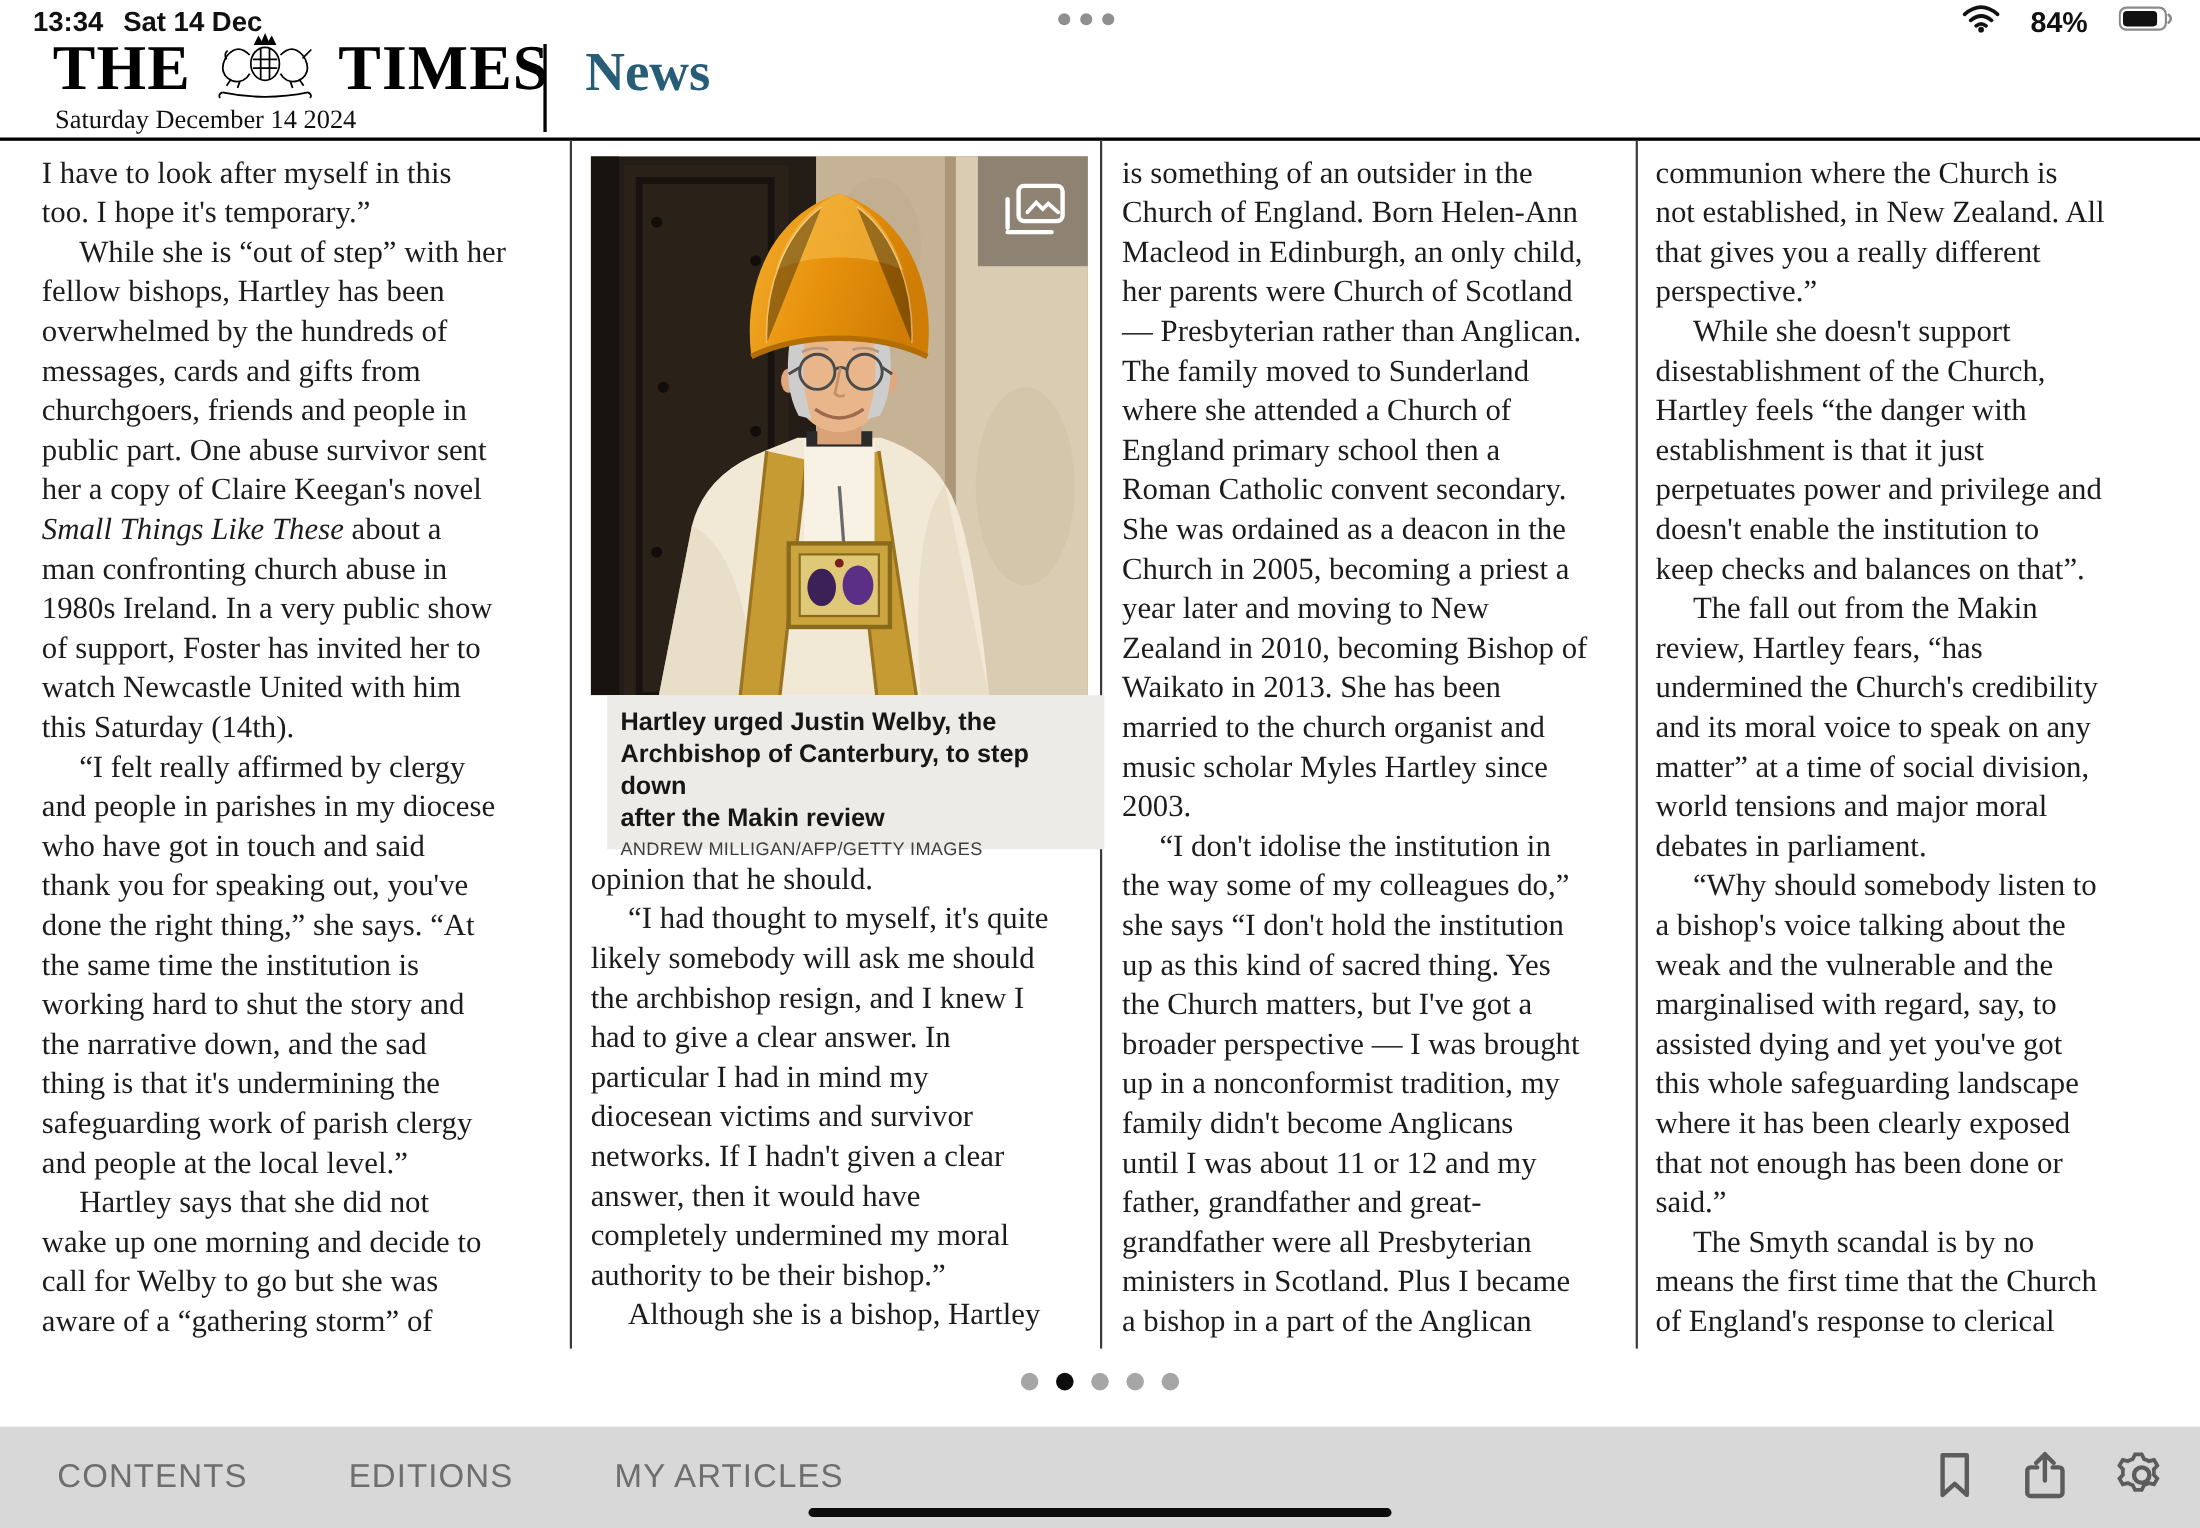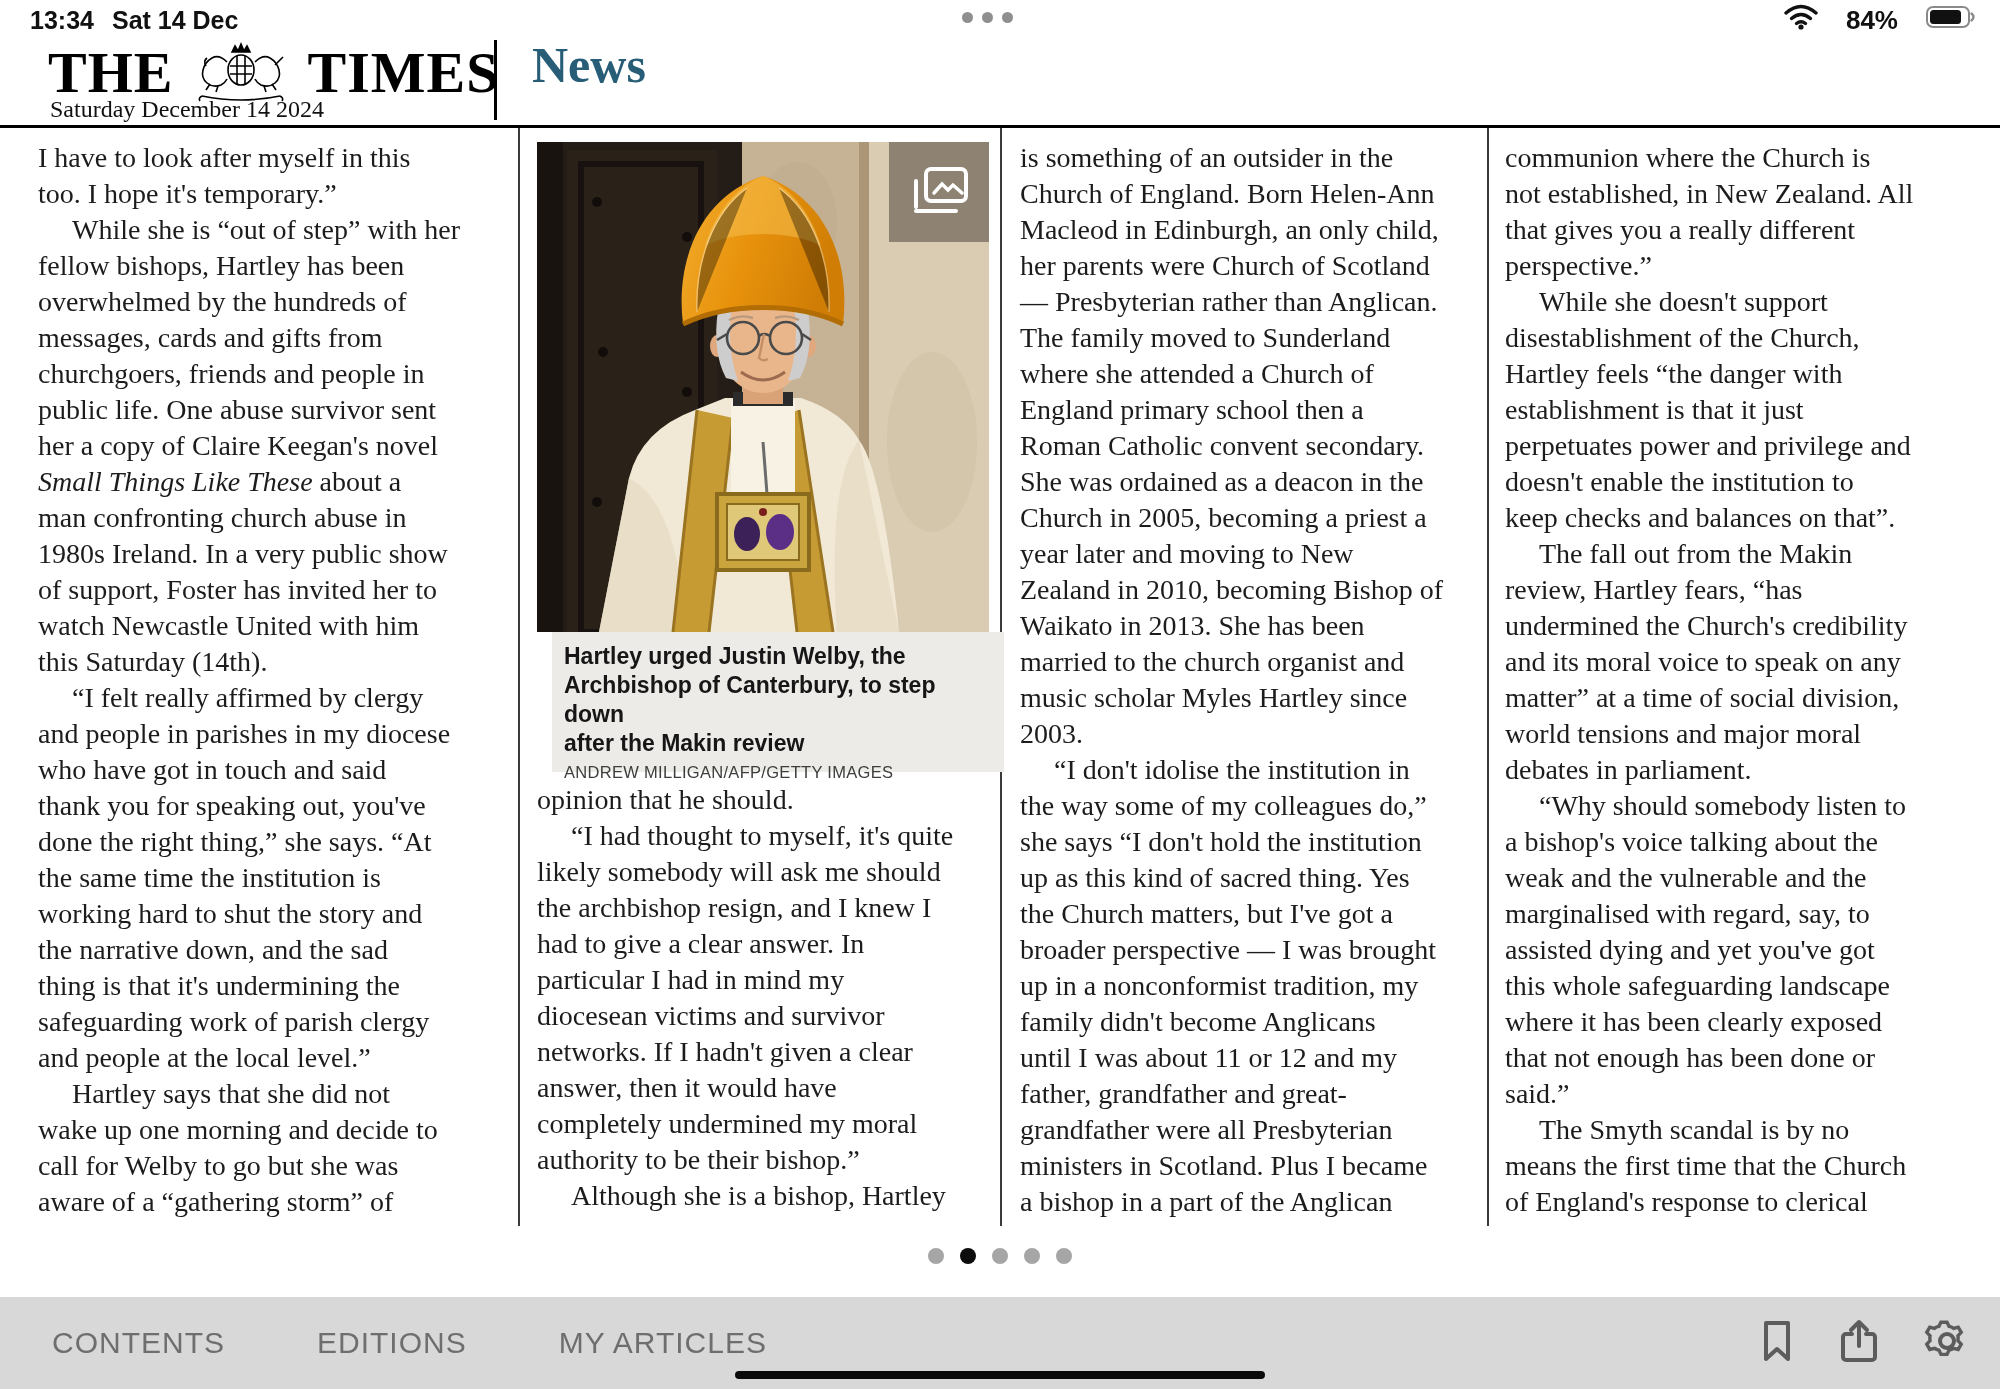--- a/index.html
+++ b/index.html
@@ -7,21 +7,21 @@
   body{width:2000px;height:1389px;background:#ffffff;font-family:"Liberation Serif",serif;color:#1f1f1f;position:relative;overflow:hidden;}
 
   
   .statusbar{position:absolute;left:0;top:0;width:2000px;height:40px;font-family:"Liberation Sans",sans-serif;}
   .sb-left{position:absolute;left:30px;top:6px;font-size:25px;font-weight:700;color:#111;display:flex;gap:18px;}
   .sb-dots{position:absolute;left:962px;top:12px;display:flex;gap:9px;}
   .sb-dots span{width:11px;height:11px;border-radius:50%;background:#8f8f8f;display:block;}
   .sb-right{position:absolute;right:24px;top:4px;display:flex;align-items:center;gap:28px;font-size:26px;font-weight:600;color:#111;}
 
   
-  .masthead{position:absolute;left:48px;top:28px;display:flex;align-items:center;gap:8px;margin-top:12px;}
+  .masthead{position:absolute;left:48px;top:28px;display:flex;align-items:center;gap:8px;}
   .masthead .mh-word{font-family:"Liberation Serif",serif;font-weight:700;font-size:58px;letter-spacing:1px;color:#000;line-height:1;}
   .mh-date{position:absolute;left:50px;top:96px;font-size:24px;color:#111;}
   .hdr-vrule{position:absolute;left:494px;top:40px;width:3px;height:80px;background:#000;}
   .section-title{position:absolute;left:532px;top:40px;font-family:"Liberation Serif",serif;font-weight:700;font-size:50px;color:#275d77;line-height:1;}
   .hdr-rule{position:absolute;left:0;top:125px;width:2000px;height:3px;background:#000;}
 
   
   .col{position:absolute;top:140px;font-size:28px;line-height:36px;color:#1c1c1c;}
   .col p{margin:0;white-space:pre;}
   .col p.ind{text-indent:34px;}
@@ -123,21 +123,21 @@
 <div class="vdiv vdiv3"></div>
 
 <div class="col col1">
   <p>I have to look after myself in this
 too. I hope it's temporary.”</p>
   <p class="ind"><span>While she is “out of step” with her
 fellow bishops, Hartley has been
 overwhelmed by the hundreds of
 messages, cards and gifts from
 churchgoers, friends and people in
-public life. One abuse survivor sent
+public part. One abuse survivor sent
 her a copy of Claire Keegan's novel
 </span><span class="ital">Small Things Like These</span><span> about a
 man confronting church abuse in
 1980s Ireland. In a very public show
 of support, Foster has invited her to
 watch Newcastle United with him
 this Saturday (14th).</span></p>
   <p class="ind">“I felt really affirmed by clergy
 and people in parishes in my diocese
 who have got in touch and said

